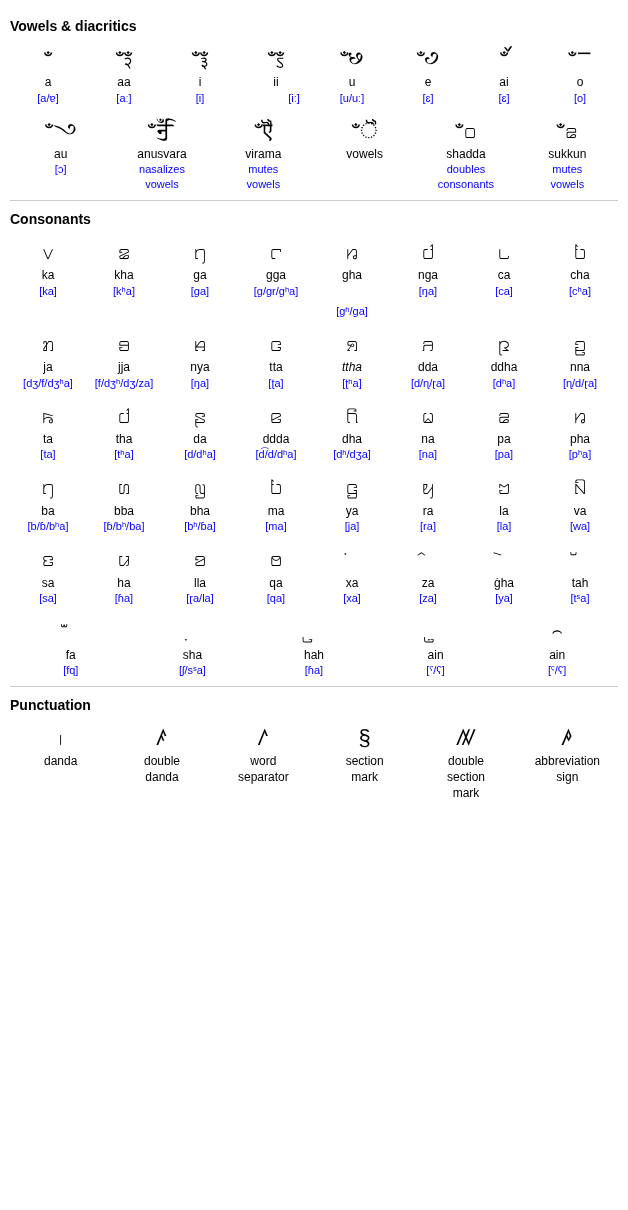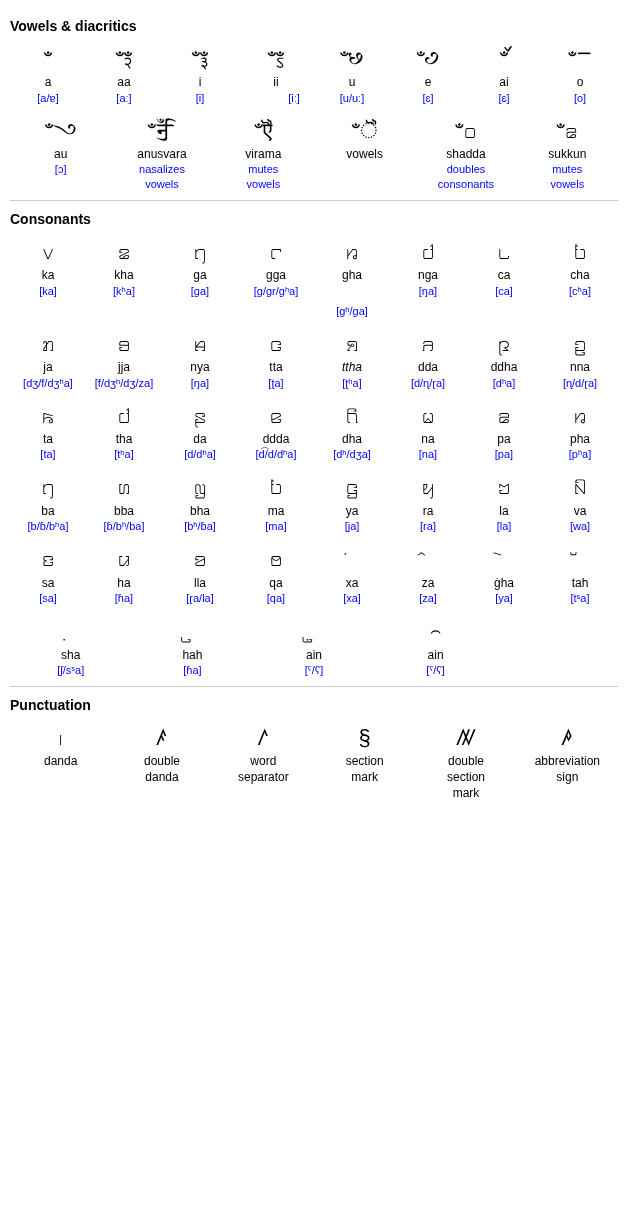--- a/index.html
+++ b/index.html
@@ -368,20 +368,25 @@
           <div class="char-ipa" style="white-space: pre-line;">[ya]</div>
         </div>
         <div class="char-cell">
           <div class="char-symbol">ꤩ</div>
           <div class="char-name" style="white-space: pre-line;">tah</div>
           <div class="char-ipa" style="white-space: pre-line;">[tˢa]</div>
         </div>
       </div>
       <div class="char-grid-5">
         <div class="char-cell">
+          <div class="char-symbol">ꤪ</div>
+          <div class="char-name" style="white-space: pre-line;">fa</div>
+          <div class="char-ipa" style="white-space: pre-line;">[fq]</div>
+        </div>
+        <div class="char-cell">
           <div class="char-symbol">꤫</div>
           <div class="char-name" style="white-space: pre-line;">sha</div>
           <div class="char-ipa" style="white-space: pre-line;">[ʃ/sˢa]</div>
         </div>
         <div class="char-cell">
           <div class="char-symbol">꤬</div>
           <div class="char-name" style="white-space: pre-line;">hah</div>
           <div class="char-ipa" style="white-space: pre-line;">[ɦa]</div>
         </div>
         <div class="char-cell">

